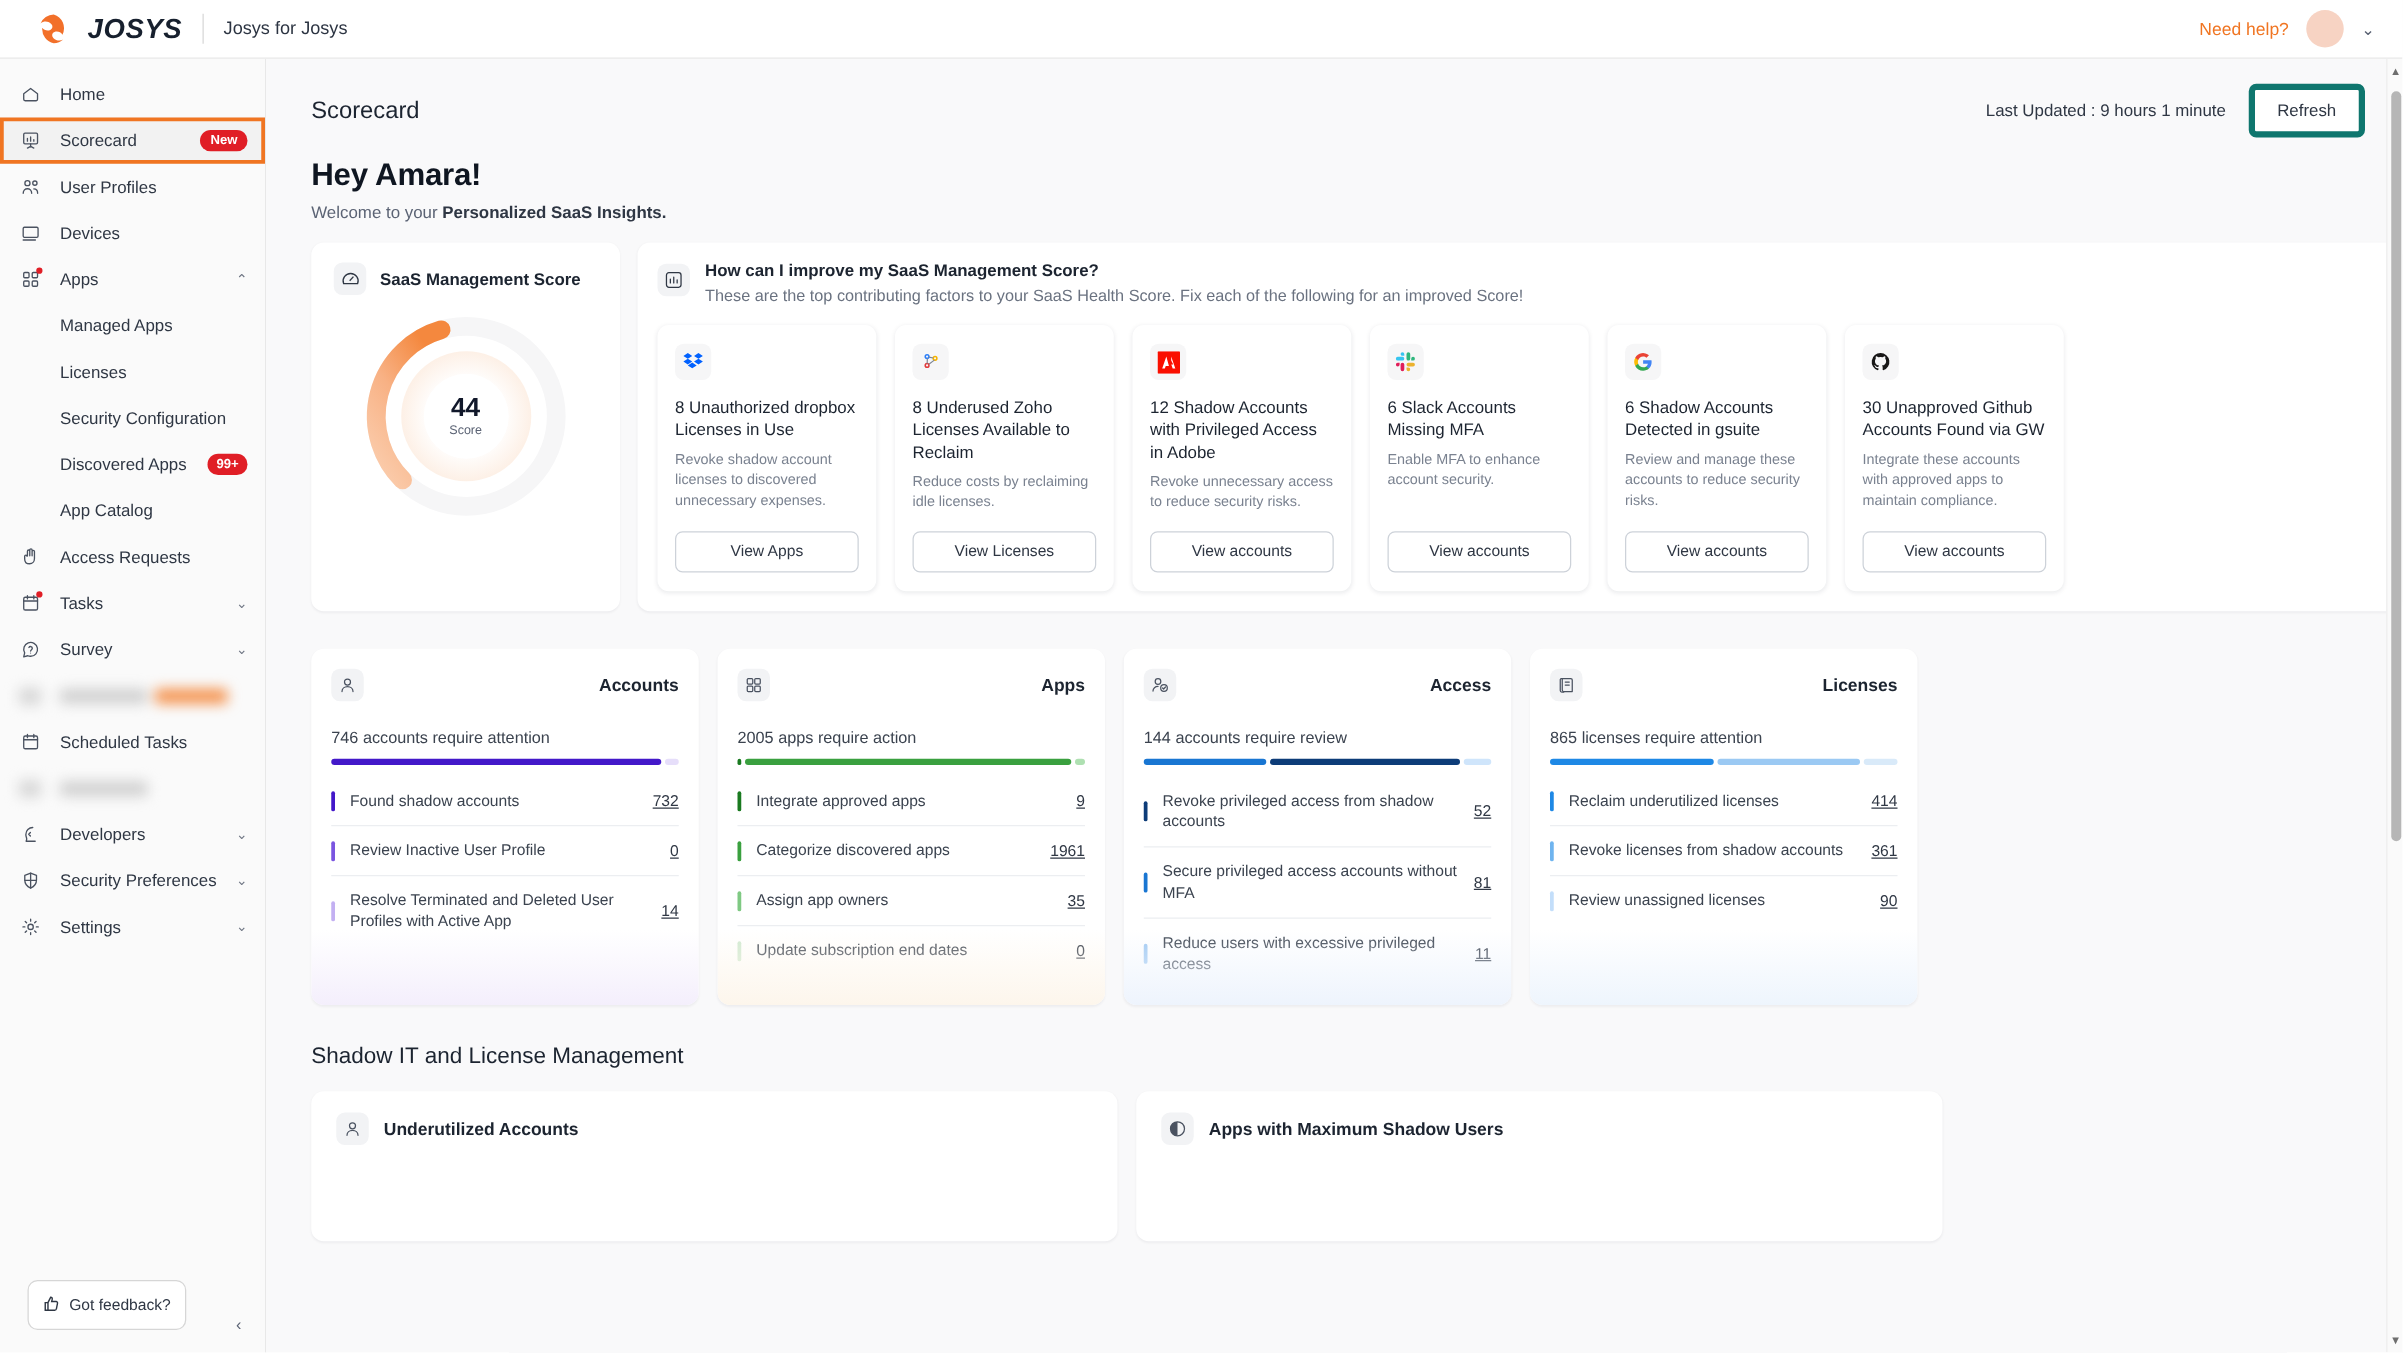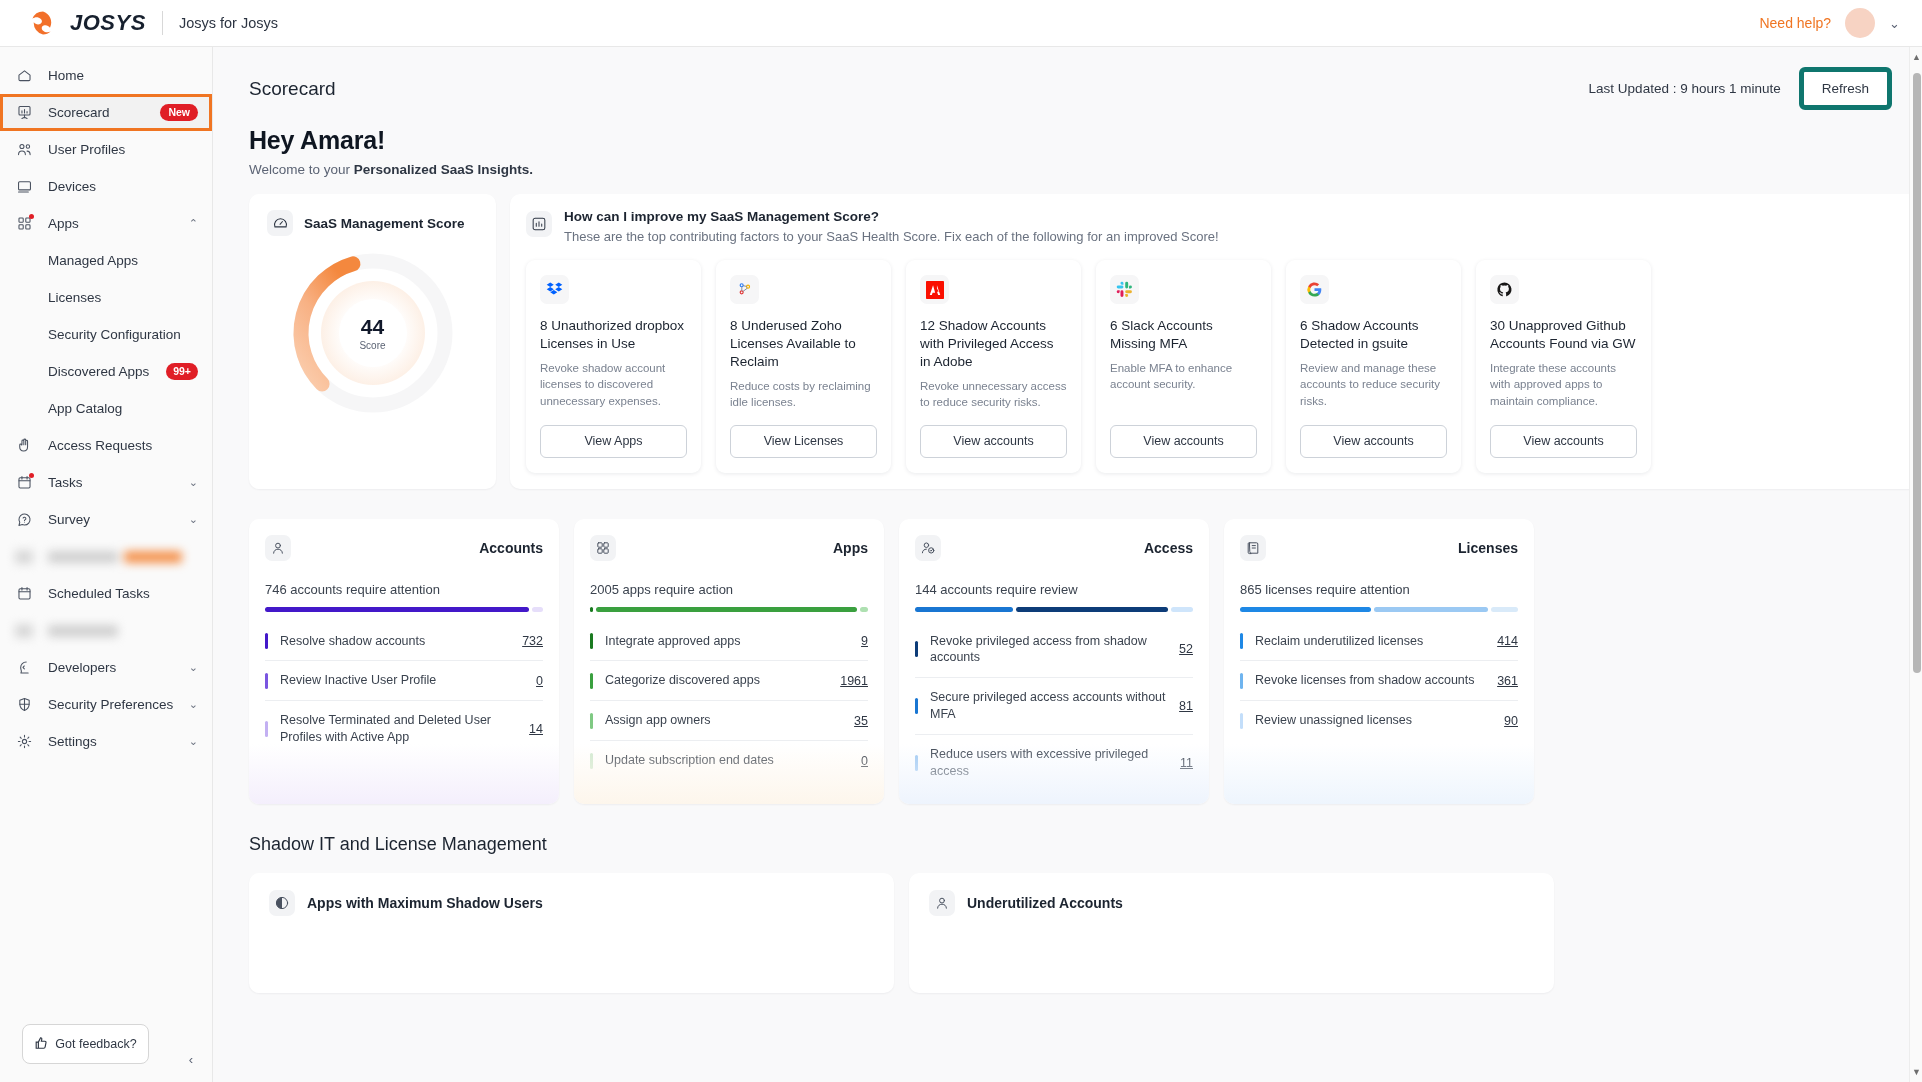--- a/index.html
+++ b/index.html
@@ -550,21 +550,21 @@
        <span class="kpi-title">Accounts</span>
      </div>
      <div class="kpi-sum">746 accounts require attention</div>
      <div class="bar">
               <span style="flex:96;background:#4318c9"></span>
               <span style="flex:4;background:#e6defa"></span>
             </div>
      <div class="kpi-list">
               <div class="kpi-row">
        <span class="kpi-tick" style="background:#4318c9"></span>
-       <span class="kpi-row-label">Resolve shadow accounts</span>
+       <span class="kpi-row-label">Found shadow accounts</span>
        <span class="kpi-row-val">732</span>
      </div>
               <div class="kpi-row">
        <span class="kpi-tick" style="background:#7a55e0"></span>
        <span class="kpi-row-label">Review Inactive User Profile</span>
        <span class="kpi-row-val">0</span>
      </div>
               <div class="kpi-row">
        <span class="kpi-tick" style="background:#c3b0f2"></span>
        <span class="kpi-row-label">Resolve Terminated and Deleted User Profiles with Active App</span>
@@ -681,42 +681,42 @@
        <span class="kpi-tick" style="background:#c3defa"></span>
        <span class="kpi-row-label">Review unassigned licenses</span>
        <span class="kpi-row-val">90</span>
      </div>
             </div>
           </div>
         </div>
 
       <div class="section-title">Shadow IT and License Management</div>
       <div class="row3" id="wides">
+          <div class="wide-card b">
+            <div class="wide-head">
+       <span class="sq-icon">
+                <svg width="16" height="16" viewBox="0 0 20 20" fill="none" stroke="#4a5260" stroke-width="1.25" stroke-linecap="round" stroke-linejoin="round">
+                  <circle cx="10" cy="7" r="3"></circle>
+                  <path d="M4.5 16.5c0-3 2.5-5 5.5-5s5.5 2 5.5 5"></path>
+                </svg>
+              </span>
+       <span class="wide-title">Underutilized Accounts</span>
+     </div>
+          </div>
           <div class="wide-card a">
             <div class="wide-head">
        <span class="sq-icon">
                 <svg width="16" height="16" viewBox="0 0 20 20" fill="none" stroke="#4a5260" stroke-width="1.25" stroke-linecap="round" stroke-linejoin="round">
                   <circle cx="10" cy="10" r="7"></circle>
                   <path d="M10 3a7 7 0 0 0 0 14z" fill="#4a5260" stroke="none"></path>
                 </svg>
               </span>
        <span class="wide-title">Apps with Maximum Shadow Users</span>
      </div>
           </div>
-          <div class="wide-card b">
-            <div class="wide-head">
-       <span class="sq-icon">
-                <svg width="16" height="16" viewBox="0 0 20 20" fill="none" stroke="#4a5260" stroke-width="1.25" stroke-linecap="round" stroke-linejoin="round">
-                  <circle cx="10" cy="7" r="3"></circle>
-                  <path d="M4.5 16.5c0-3 2.5-5 5.5-5s5.5 2 5.5 5"></path>
-                </svg>
-              </span>
-       <span class="wide-title">Underutilized Accounts</span>
-     </div>
-          </div>
         </div>
 
     </div>
 
     <div class="vscroll">
       <div class="arrow up">▲</div>
       <div class="thumb"></div>
       <div class="arrow down">▼</div>
     </div>
   </main>

